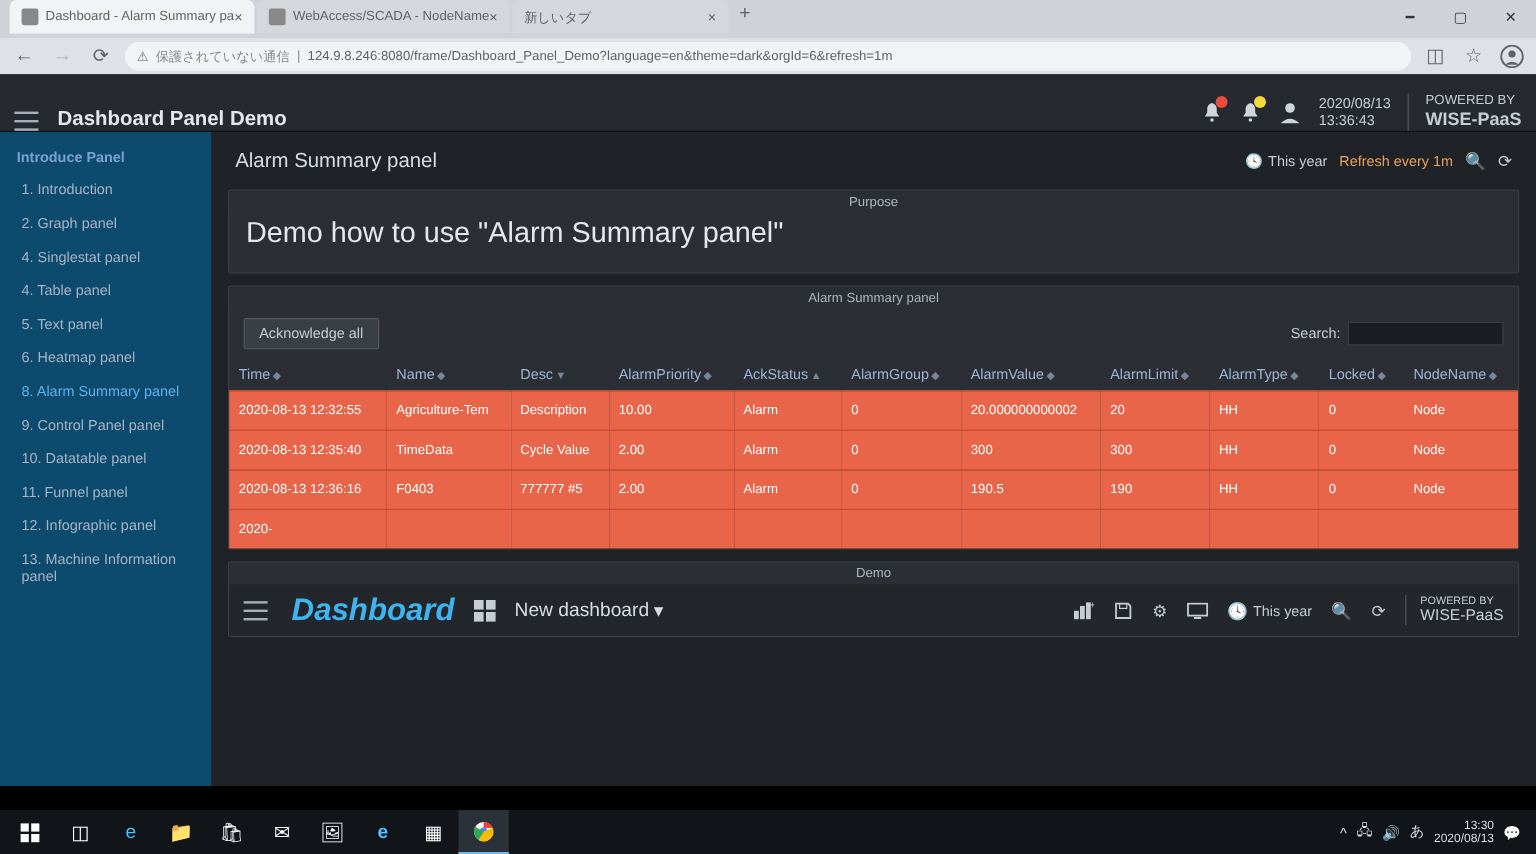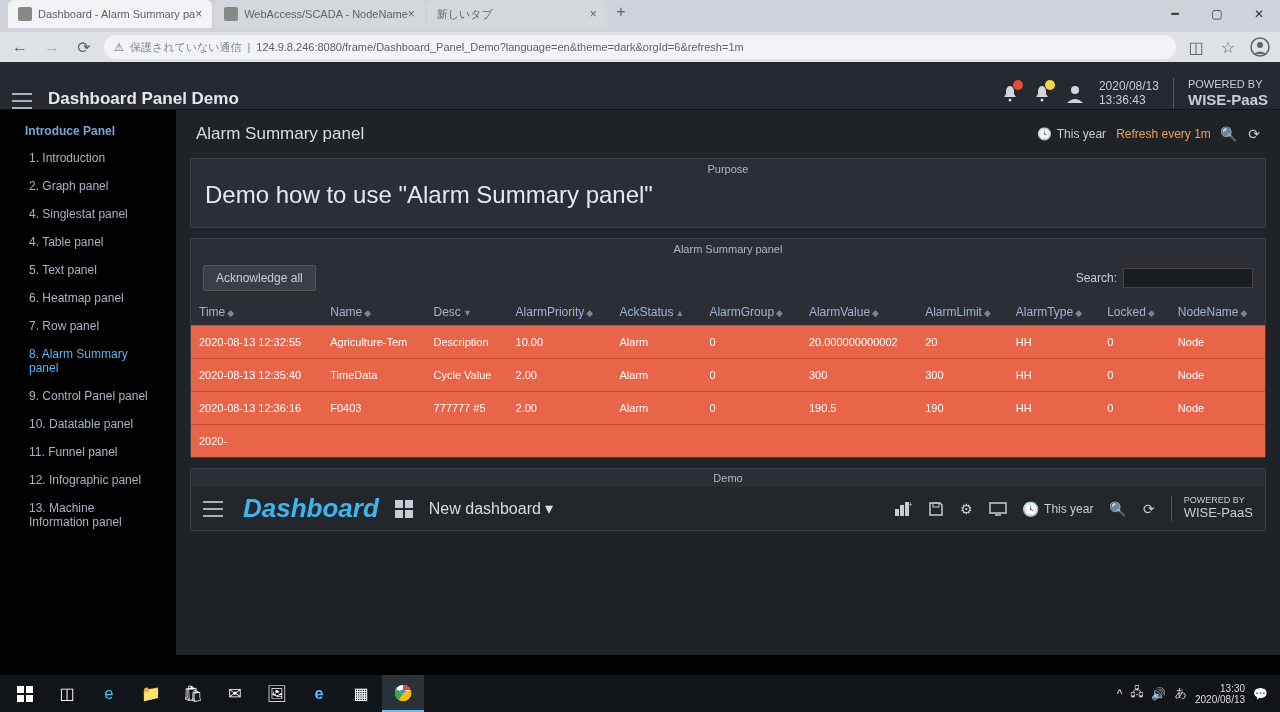--- a/index.html
+++ b/index.html
@@ -31,21 +31,21 @@
 .bell { position: relative; color: #d0d5dd; font-size: 18px; cursor: pointer; }
 .bell .badge { position: absolute; top: -4px; right: -4px; width: 10px; height: 10px; border-radius: 50%; }
 .badge.red { background: #e74c3c; }
 .badge.yellow { background: #f5d742; }
 .user-ico { color: #d0d5dd; font-size: 20px; cursor: pointer; }
 .datetime { font-size: 12px; line-height: 1.2; color: #c8cdd4; }
 .powered { border-left: 1px solid #555; padding-left: 14px; font-size: 11px; line-height: 1.2; color: #c8cdd4; }
 .powered .brand { font-size: 15px; font-weight: 600; }
 
 .workspace { flex: 1; display: flex; overflow: hidden; }
-.sidebar { width: 176px; background: #000000; padding: 8px 15px; font-size: 12px; overflow-y: auto; }
+.sidebar { width: 176px; background: #0c4a6e; padding: 8px 4px; font-size: 12px; overflow-y: auto; }
 .sidebar-heading { padding: 6px 10px; color: #7aa3d4; font-weight: 600; font-size: 12px; }
 .sidebar-item { padding: 7px 10px 7px 14px; color: #a8b4c4; cursor: pointer; }
 .sidebar-item.active { color: #5bb3f0; }
 
 .content { flex: 1; padding: 10px 14px; overflow-y: auto; display: flex; flex-direction: column; gap: 10px; }
 .panel-title-bar { display: flex; align-items: center; padding: 4px 6px; }
 .panel-title-bar h2 { font-size: 17px; font-weight: 500; color: #d8dde4; }
 .panel-title-controls { margin-left: auto; display: flex; align-items: center; gap: 10px; font-size: 12px; }
 .time-range { display: flex; align-items: center; gap: 4px; cursor: pointer; }
 .refresh-txt { color: #e8a05c; }
@@ -179,21 +179,20 @@
 
   <div class="workspace">
     <div class="sidebar">
       <div class="sidebar-heading">Introduce Panel</div>
       <div class="sidebar-item">1. Introduction</div>
       <div class="sidebar-item">2. Graph panel</div>
       <div class="sidebar-item">4. Singlestat panel</div>
       <div class="sidebar-item">4. Table panel</div>
       <div class="sidebar-item">5. Text panel</div>
       <div class="sidebar-item">6. Heatmap panel</div>
-      <div class="sidebar-item">7. Row panel</div>
       <div class="sidebar-item active">8. Alarm Summary panel</div>
       <div class="sidebar-item">9. Control Panel panel</div>
       <div class="sidebar-item">10. Datatable panel</div>
       <div class="sidebar-item">11. Funnel panel</div>
       <div class="sidebar-item">12. Infographic panel</div>
       <div class="sidebar-item">13. Machine Information panel</div>
     </div>
 
     <div class="content">
       <div class="panel-title-bar">

